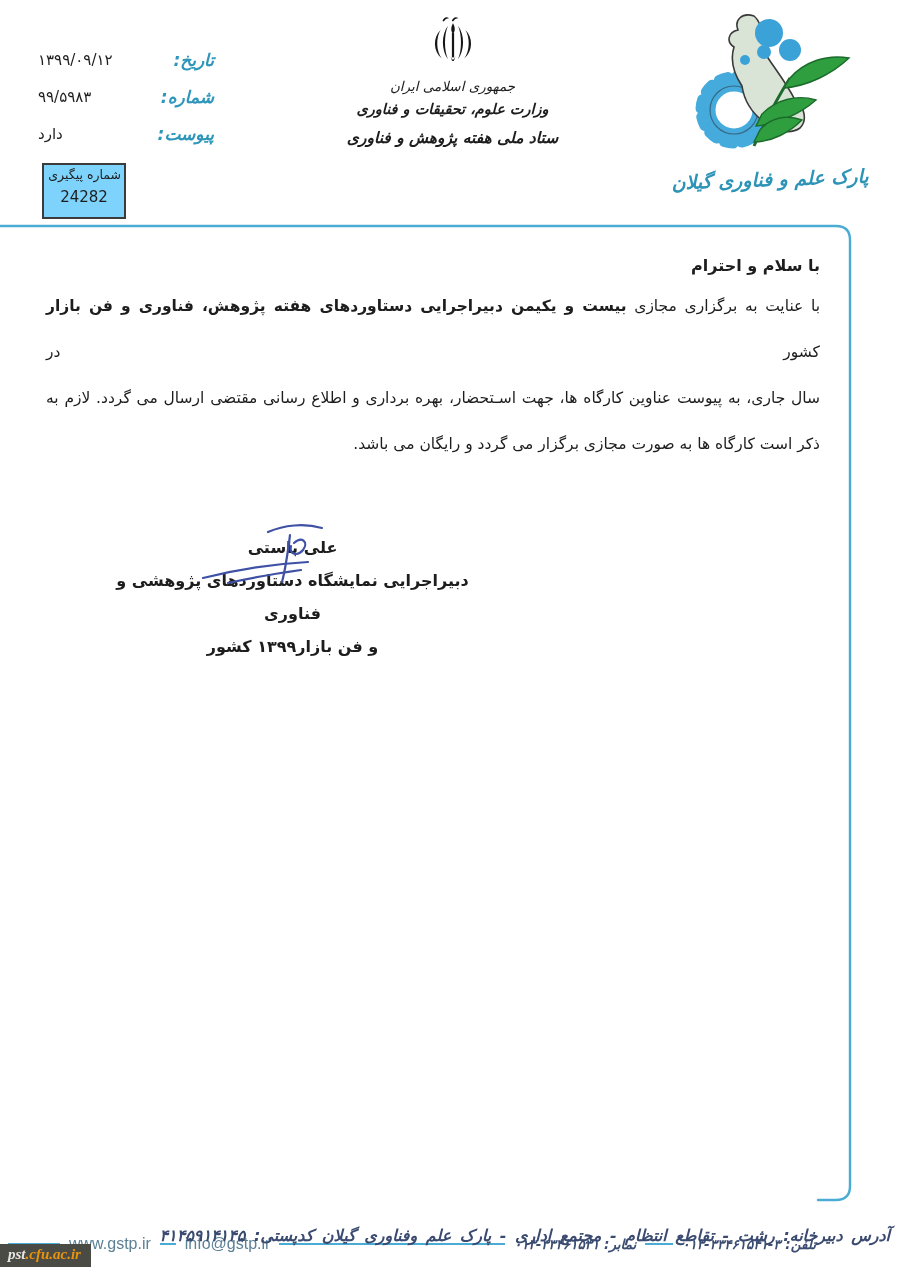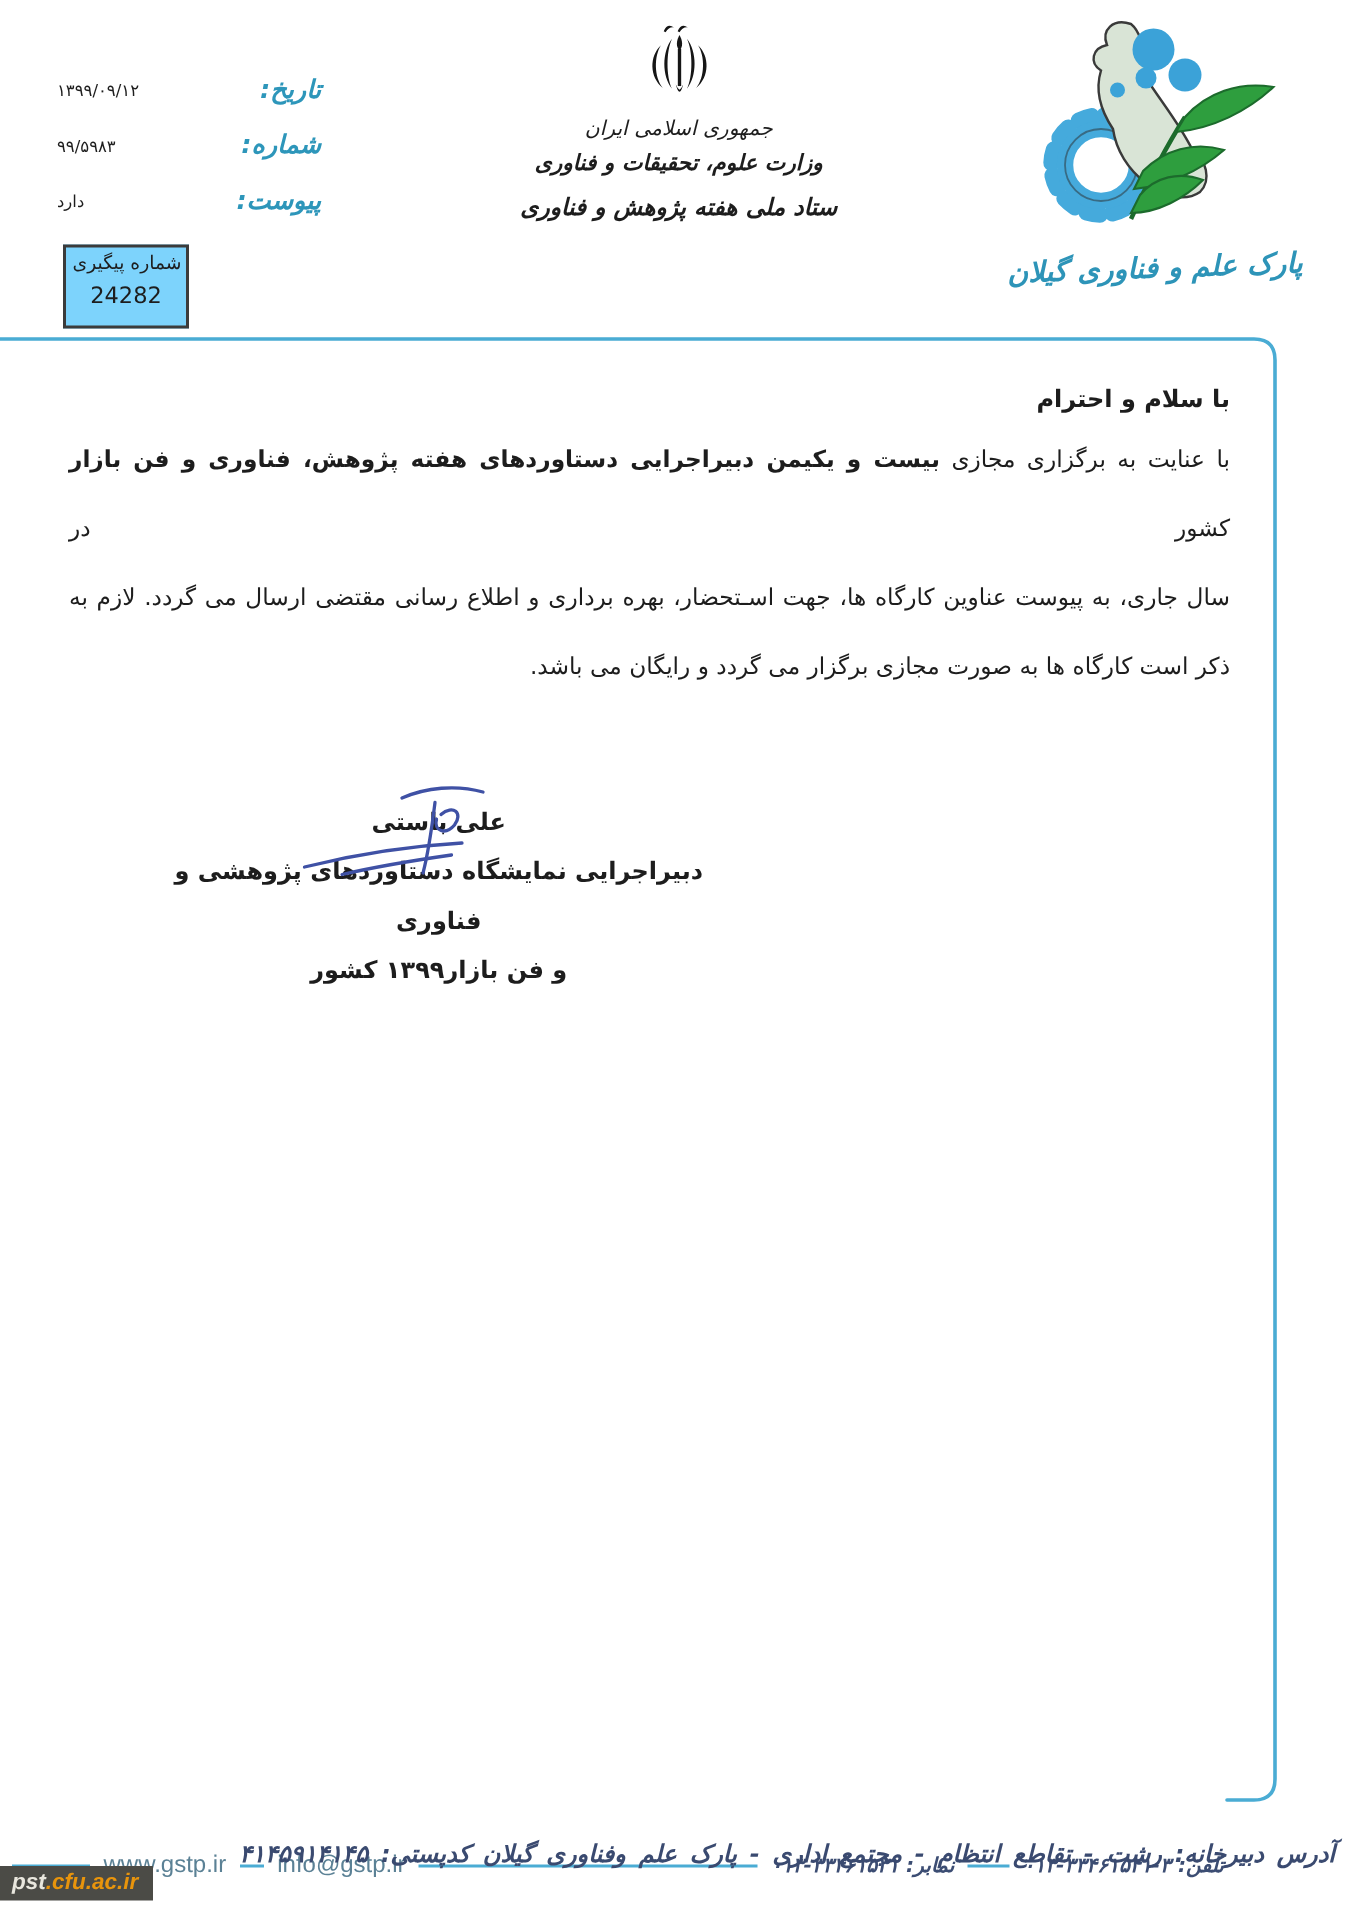--- a/index.html
+++ b/index.html
@@ -4,21 +4,21 @@
 <style>
   html,body{margin:0;padding:0;background:#ffffff;}
   .page{position:relative;width:900px;height:1274px;background:#ffffff;overflow:hidden;
         font-family:"DejaVu Sans",sans-serif;color:#1d1d1d;}
   .abs{position:absolute;}
 
   
   .meta{left:38px;top:50px;width:176px;}
   .meta-row{display:flex;justify-content:space-between;align-items:center;direction:rtl;margin-bottom:17px;}
   .meta-label{color:#2d96ba;font-style:italic;font-weight:bold;font-size:17px;white-space:nowrap;}
-  .meta-value{color:#1d1d1d;font-size:11px;white-space:nowrap;}
+  .meta-value{color:#1d1d1d;font-size:15px;white-space:nowrap;}
 
   .tracking-box{left:42px;top:163px;width:84px;height:56px;border:2px solid #3b3b3b;background:#7dd3fc;
         z-index:6;direction:rtl;padding:2px 3px;box-sizing:border-box;}
   .tracking-label{font-size:12.5px;text-align:right;white-space:nowrap;}
   .tracking-value{font-size:15px;text-align:center;margin-top:6px;}
 
   
   .emblem-col{left:325px;top:14px;width:255px;text-align:center;direction:rtl;}
   .emblem-line1{font-size:13.5px;font-style:italic;margin-top:3px;}
   .emblem-line2{font-size:14.5px;font-style:italic;font-weight:bold;margin-top:7px;}
@@ -46,21 +46,21 @@
   .sig-svg{left:200px;top:521px;z-index:3;}
 
   
   .footer-row{left:8px;right:84px;top:1230px;height:28px;display:flex;align-items:center;gap:9px;z-index:2;}
   .fseg{height:0;border-top:2px solid #4aacd4;}
   .fseg.s1{width:52px;} .fseg.s2{width:16px;} .fseg.s3{flex:1;} .fseg.s4{width:28px;}
   .f-en{font-family:"Liberation Sans",sans-serif;font-size:16px;color:#5b8195;white-space:nowrap;}
   .f-fa{direction:rtl;font-size:13.5px;font-style:italic;font-weight:bold;color:#3c4d73;white-space:nowrap;}
   .address{left:60px;right:10px;top:1226px;direction:rtl;text-align:right;font-size:16px;
         font-style:italic;font-weight:bold;color:#3a4a70;word-spacing:3px;white-space:nowrap;z-index:2;}
-  .watermark{left:0;top:1244px;background:#4b4b46;padding:2px 10px 4px 8px;font-family:Liberation Sans, sans-serif;
+  .watermark{left:0;top:1244px;background:#4b4b46;padding:2px 10px 4px 8px;font-family:Liberation Serif, serif;
         font-style:italic;font-weight:bold;font-size:15px;z-index:7;white-space:nowrap;}
   .wm-pre{color:#e9e7de;} .wm-post{color:#e8940c;}
 </style>
 </head>
 <body>
 
 <div class="page">
 
   <svg class="abs frame-svg" width="900" height="1274" viewBox="0 0 900 1274">
     <path d="M0 226 H836 Q850 226 850 240 V1186 Q850 1200 836 1200 H818" fill="none" stroke="#4aacd4" stroke-width="2.4" stroke-linecap="round"></path>

